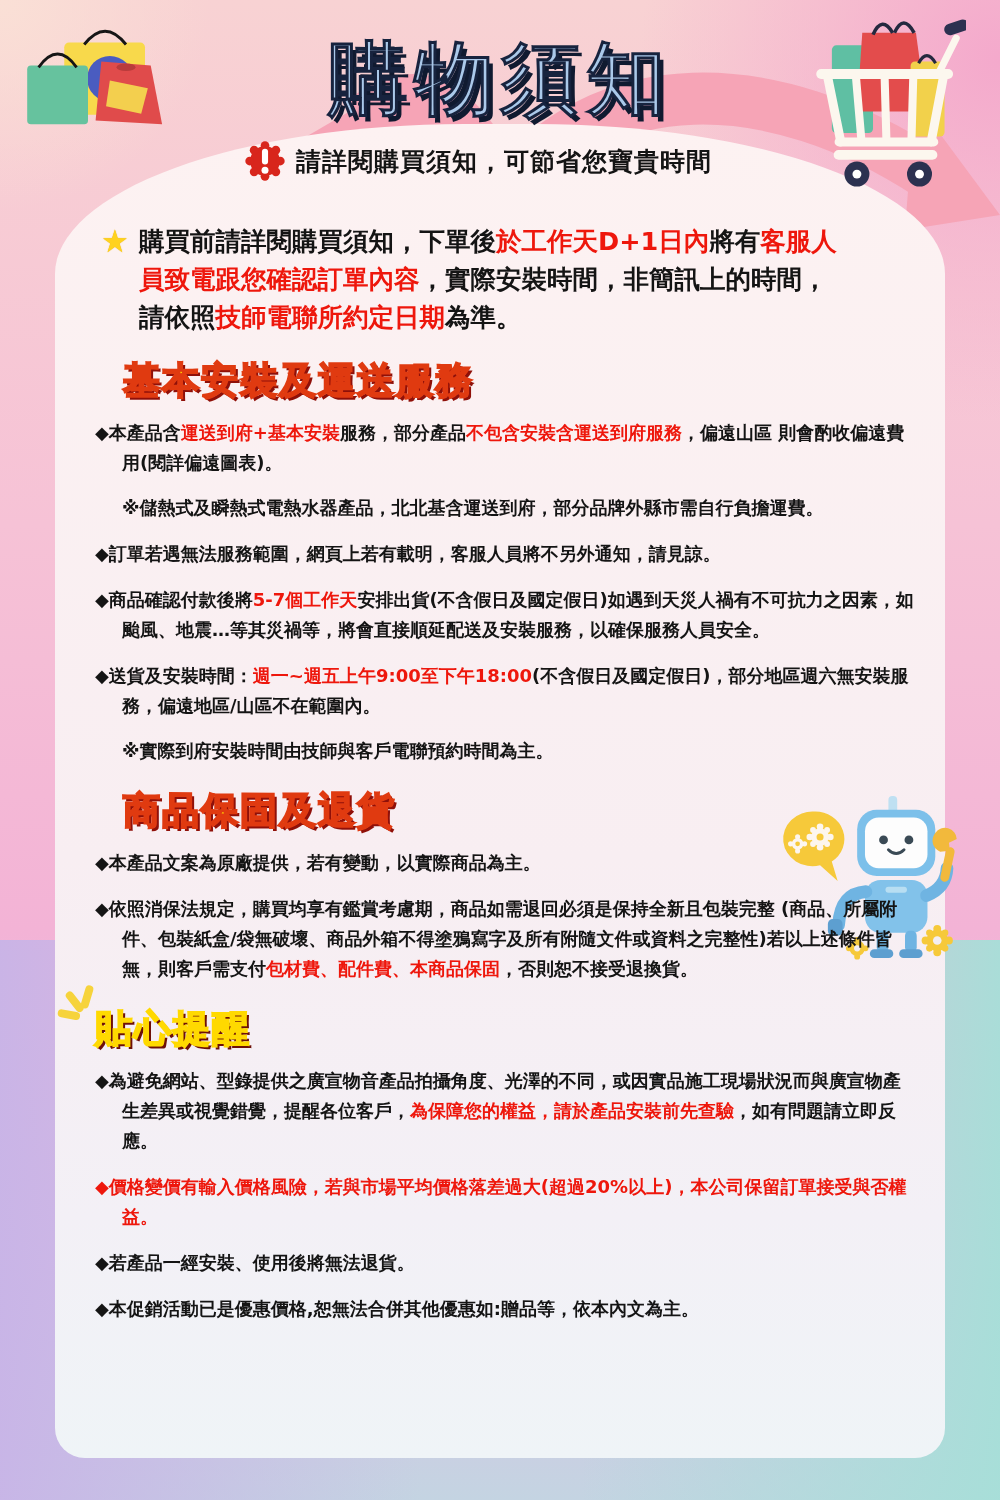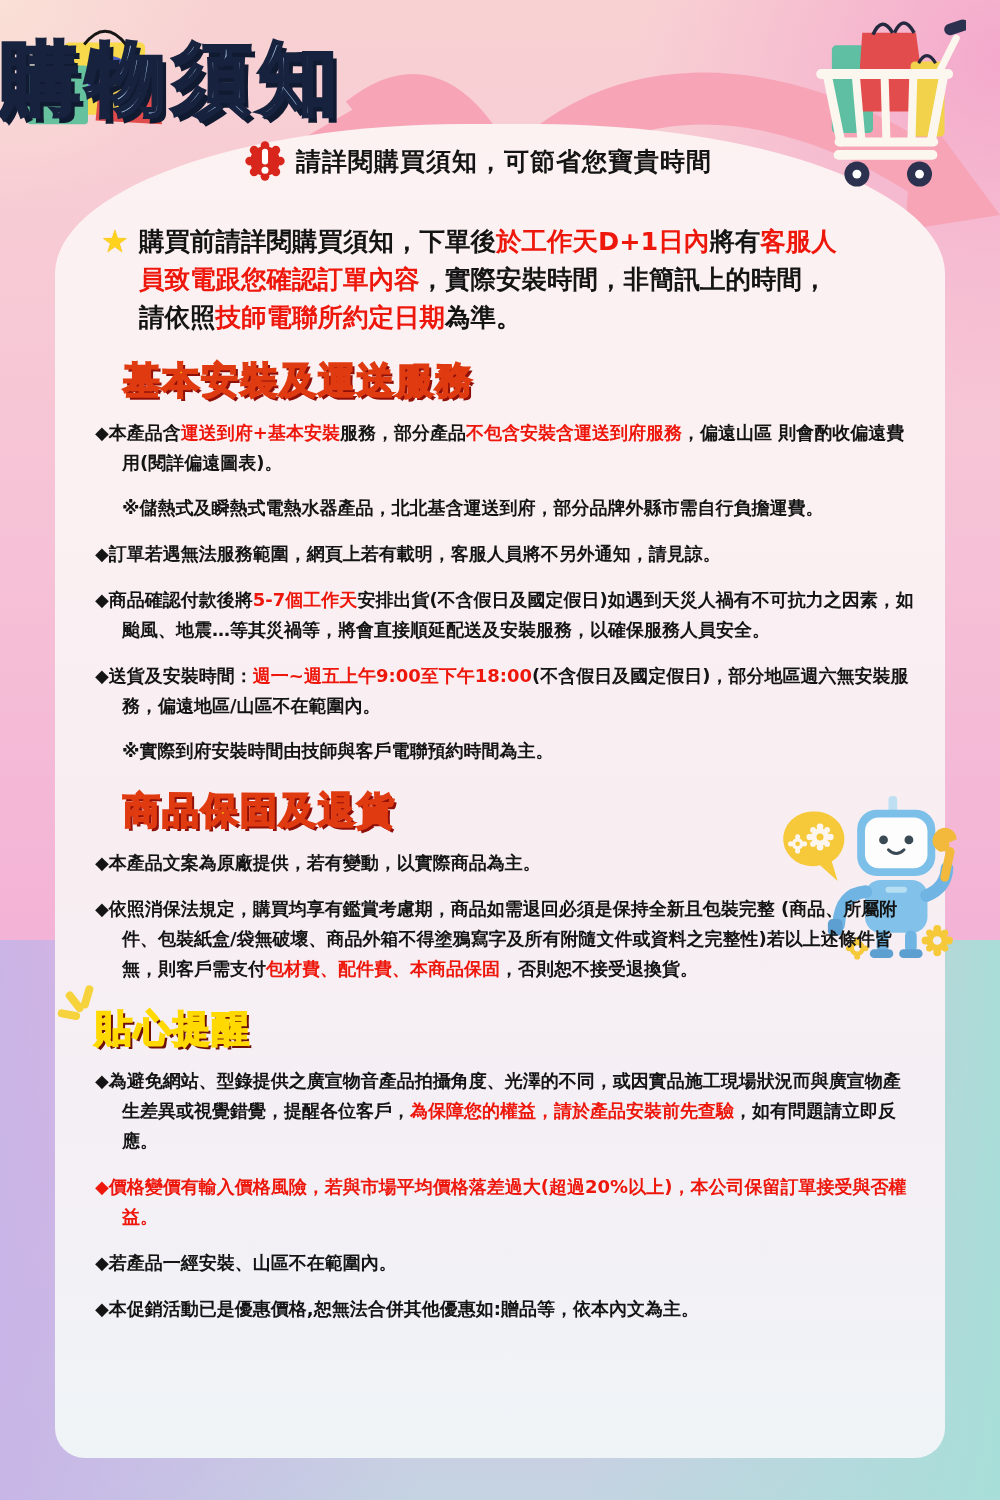--- a/index.html
+++ b/index.html
@@ -20,22 +20,22 @@
 
   .blob {
     position:absolute; left:55px; right:55px; top:124px; bottom:42px;
     border-radius:46% 46% 30px 30px / 150px 150px 30px 30px;
     background:linear-gradient(180deg, #fdf2f2 0%, #f8eef2 55%, #f3f0f6 82%, #eff4f7 100%);
   }
 
   
   .banner-svg { position:absolute; left:0; top:0; width:1000px; height:340px; }
   .title {
-    position:absolute; top:26px; left:0; width:1000px; 
-    font-size:80px; font-weight:700; letter-spacing:6px;
+    position:absolute; top:26px; left:0; width:1000px; text-align:center;
+    font-size:80px; font-weight:400; letter-spacing:6px;
     color:#abc9ea; -webkit-text-stroke:3px #17233e;
     text-shadow:5px 6px 0 #101a30;
   }
   .subtitle-row {
     position:absolute; top:140px; left:0; width:1000px;
     display:flex; justify-content:center; align-items:center; gap:10px;
     transform:translateX(-22px);
   }
   .subtitle { font-size:25px; font-weight:800; color:#141414; letter-spacing:1px; }
   .badge-svg { width:42px; height:42px; flex:0 0 auto; }
@@ -223,19 +223,19 @@
     <svg class="spark" viewBox="0 0 60 54" aria-hidden="true">
       <g stroke="#f6d33c" stroke-width="9" stroke-linecap="round" fill="none">
         <path d="M36 6 L31 23"></path>
         <path d="M14 13 L25 27"></path>
         <path d="M5 33 L21 36"></path>
       </g>
     </svg>
   <h2 class="section-heading heading-red">貼心提醒</h2></div>
           <div class="item"><span class="marker">◆</span><span class="seg black">為避免網站、型錄提供之廣宣物音產品拍攝角度、光澤的不同，或因實品施工現場狀況而與廣宣物產生差異或視覺錯覺，提醒各位客戶，</span><span class="seg red">為保障您的權益，請於產品安裝前先查驗</span><span class="seg black">，如有問題請立即反應。</span></div>
           <div class="item"><span class="marker red">◆</span><span class="seg red">價格變價有輸入價格風險，若與市場平均價格落差過大(超過20%以上)，本公司保留訂單接受與否權益。</span></div>
-          <div class="item"><span class="marker">◆</span><span class="seg black">若產品一經安裝、山區不在範圍內。</span></div>
+          <div class="item"><span class="marker">◆</span><span class="seg black">若產品一經安裝、使用後將無法退貨。</span></div>
           <div class="item"><span class="marker">◆</span><span class="seg black">本促銷活動已是優惠價格,恕無法合併其他優惠如:贈品等，依本內文為主。</span></div>
         </section>
       </div>
   </div>
 
 </div>
 
 </body></html>

